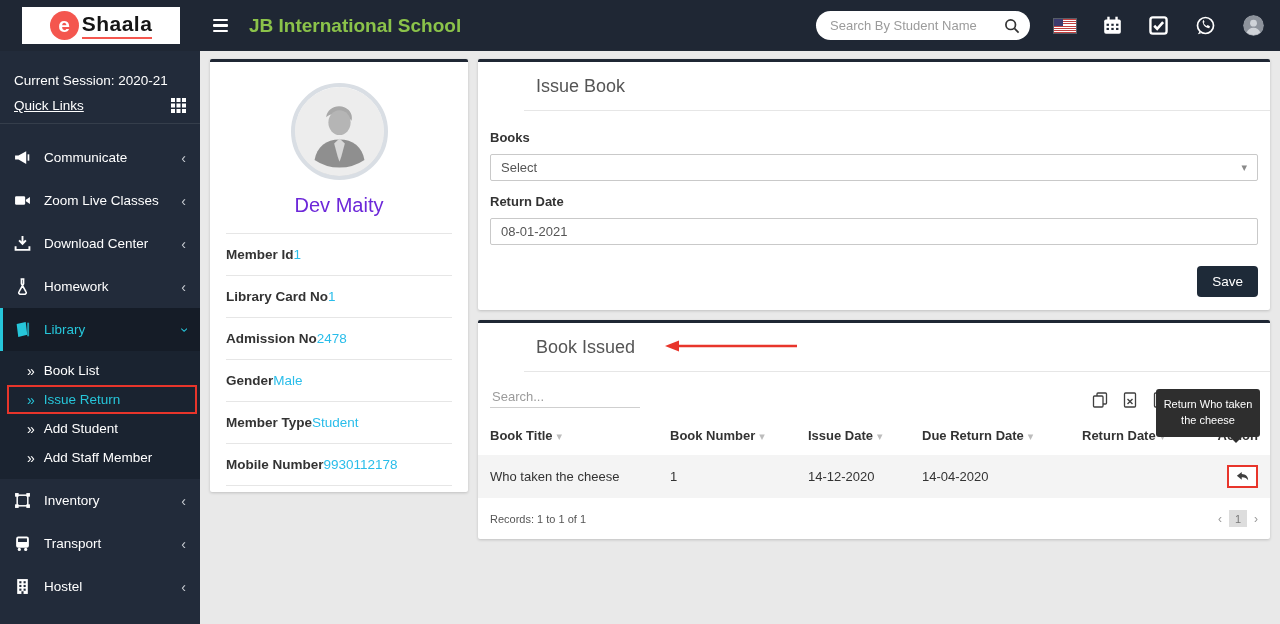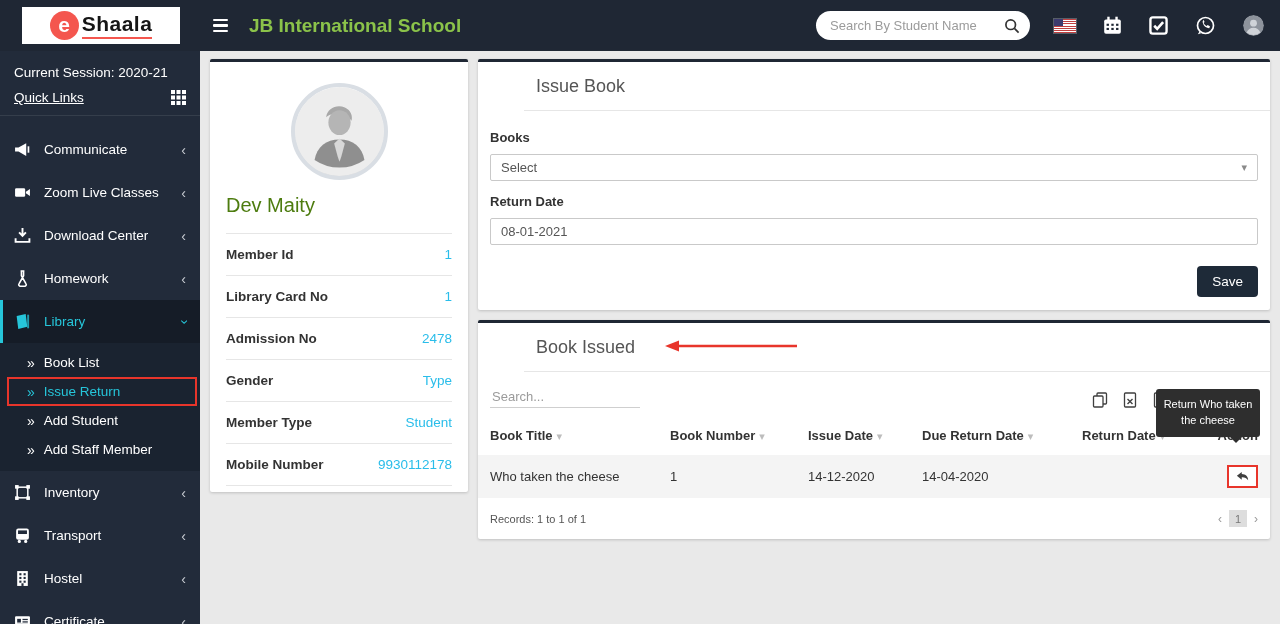--- a/index.html
+++ b/index.html
@@ -22,21 +22,21 @@
   .flag { width:22px; height:14px; background:repeating-linear-gradient(to bottom,#c04040 0 1.1px,#fff 1.1px 2.2px); position:relative; box-shadow:0 0 0 1px rgba(255,255,255,.25); }
   .flag::after { content:""; position:absolute; left:0; top:0; width:9px; height:7.5px; background:#3c3b6e; }
   .avatar-sm { border-radius:50%; overflow:hidden; }
 
   
   .layout { display:flex; height:573px; }
 
   
   .sidebar { width:200px; background:#222b3a; color:#fff; flex-shrink:0; font-size:13.5px; }
   .session-block { padding:14px 14px 10px; border-bottom:1px solid rgba(255,255,255,.09); }
-  .session-line { margin-bottom:10px; }
+  .session-line { margin-bottom:10px;margin-top:8px; }
   .quick-links { display:flex; justify-content:space-between; align-items:flex-start; cursor:pointer;text-decoration:underline; }
   .menu { padding-top:12px; }
   .menu-item { height:43px; display:flex; align-items:center; padding:0 14px; cursor:pointer; }
   .menu-item .mi-icon { width:17px; height:17px; margin-right:13px; display:flex; align-items:center; justify-content:center; color:#fff; }
   .menu-item .mi-label { flex:1; }
   .chev { color:#c9cdd3; font-size:14px; line-height:1; }
   .chev::after { content:"\2039"; }
   .menu-item.active { background:#151c27; border-left:3px solid #26c6da; padding-left:11px; color:#26c6da; }
   .menu-item.active .mi-icon { color:#26c6da; }
   .menu-item.active .chev { color:#26c6da; display:inline-block; transform:rotate(-90deg); }
@@ -45,22 +45,22 @@
   .submenu-item::before { content:"\00bb"; margin-right:9px; font-size:14px; }
   .submenu-item.selected { color:#26c6da; border:2px solid #e8352b; margin:0 3px 0 7px; padding-left:18px; }
 
   
   .main { flex:1; padding:8px 10px; display:flex; gap:10px; align-items:flex-start; }
   .card { background:#fff; border-top:3px solid #1f2734; border-radius:2px; box-shadow:0 1px 3px rgba(0,0,0,.18); }
 
   
   .profile-card { width:258px; padding:0 16px 6px; }
   .avatar-big { width:97px; height:97px; border-radius:50%; border:4px solid #d9dee4; margin:21px auto 0; overflow:hidden; background:linear-gradient(#fcfcfc,#e2e2e2); }
-  .profile-name { font-size:20px; color:#4d7c0f; margin:14px 0 16px; }
-  .pfield { display:flex; justify-content:space-between; align-items:center; padding:13px 0; border-top:1px solid #e6e6e6; font-size:13.5px; }
+  .profile-name { text-align:center; font-size:20px; color:#6d28d9; margin:14px 0 16px; }
+  .pfield { display:flex; align-items:center; padding:13px 0; border-top:1px solid #e6e6e6; font-size:13.5px; }
   .pfield:last-child { border-bottom:1px solid #e6e6e6; }
   .pfield .plabel { font-weight:bold; color:#333; }
   .pfield .pvalue { color:#29bdea; }
 
   .right-col { flex:1; display:flex; flex-direction:column; gap:10px; }
   .card-title { font-size:18px; color:#555; }
   .title-bar { display:flex; align-items:center; padding:14px 12px 13px; border-bottom:1px solid #e6e6e6;margin-left:46px; }
 
   
   .form-area { padding:6px 12px 0; }
@@ -338,21 +338,21 @@
       <div class="pfield">
         <span class="plabel">Library Card No</span>
         <span class="pvalue">1</span>
       </div>
       <div class="pfield">
         <span class="plabel">Admission No</span>
         <span class="pvalue">2478</span>
       </div>
       <div class="pfield">
         <span class="plabel">Gender</span>
-        <span class="pvalue">Type</span>
+        <span class="pvalue">Male</span>
       </div>
       <div class="pfield">
         <span class="plabel">Member Type</span>
         <span class="pvalue">Student</span>
       </div>
       <div class="pfield">
         <span class="plabel">Mobile Number</span>
         <span class="pvalue">9930112178</span>
       </div>
     </div>

